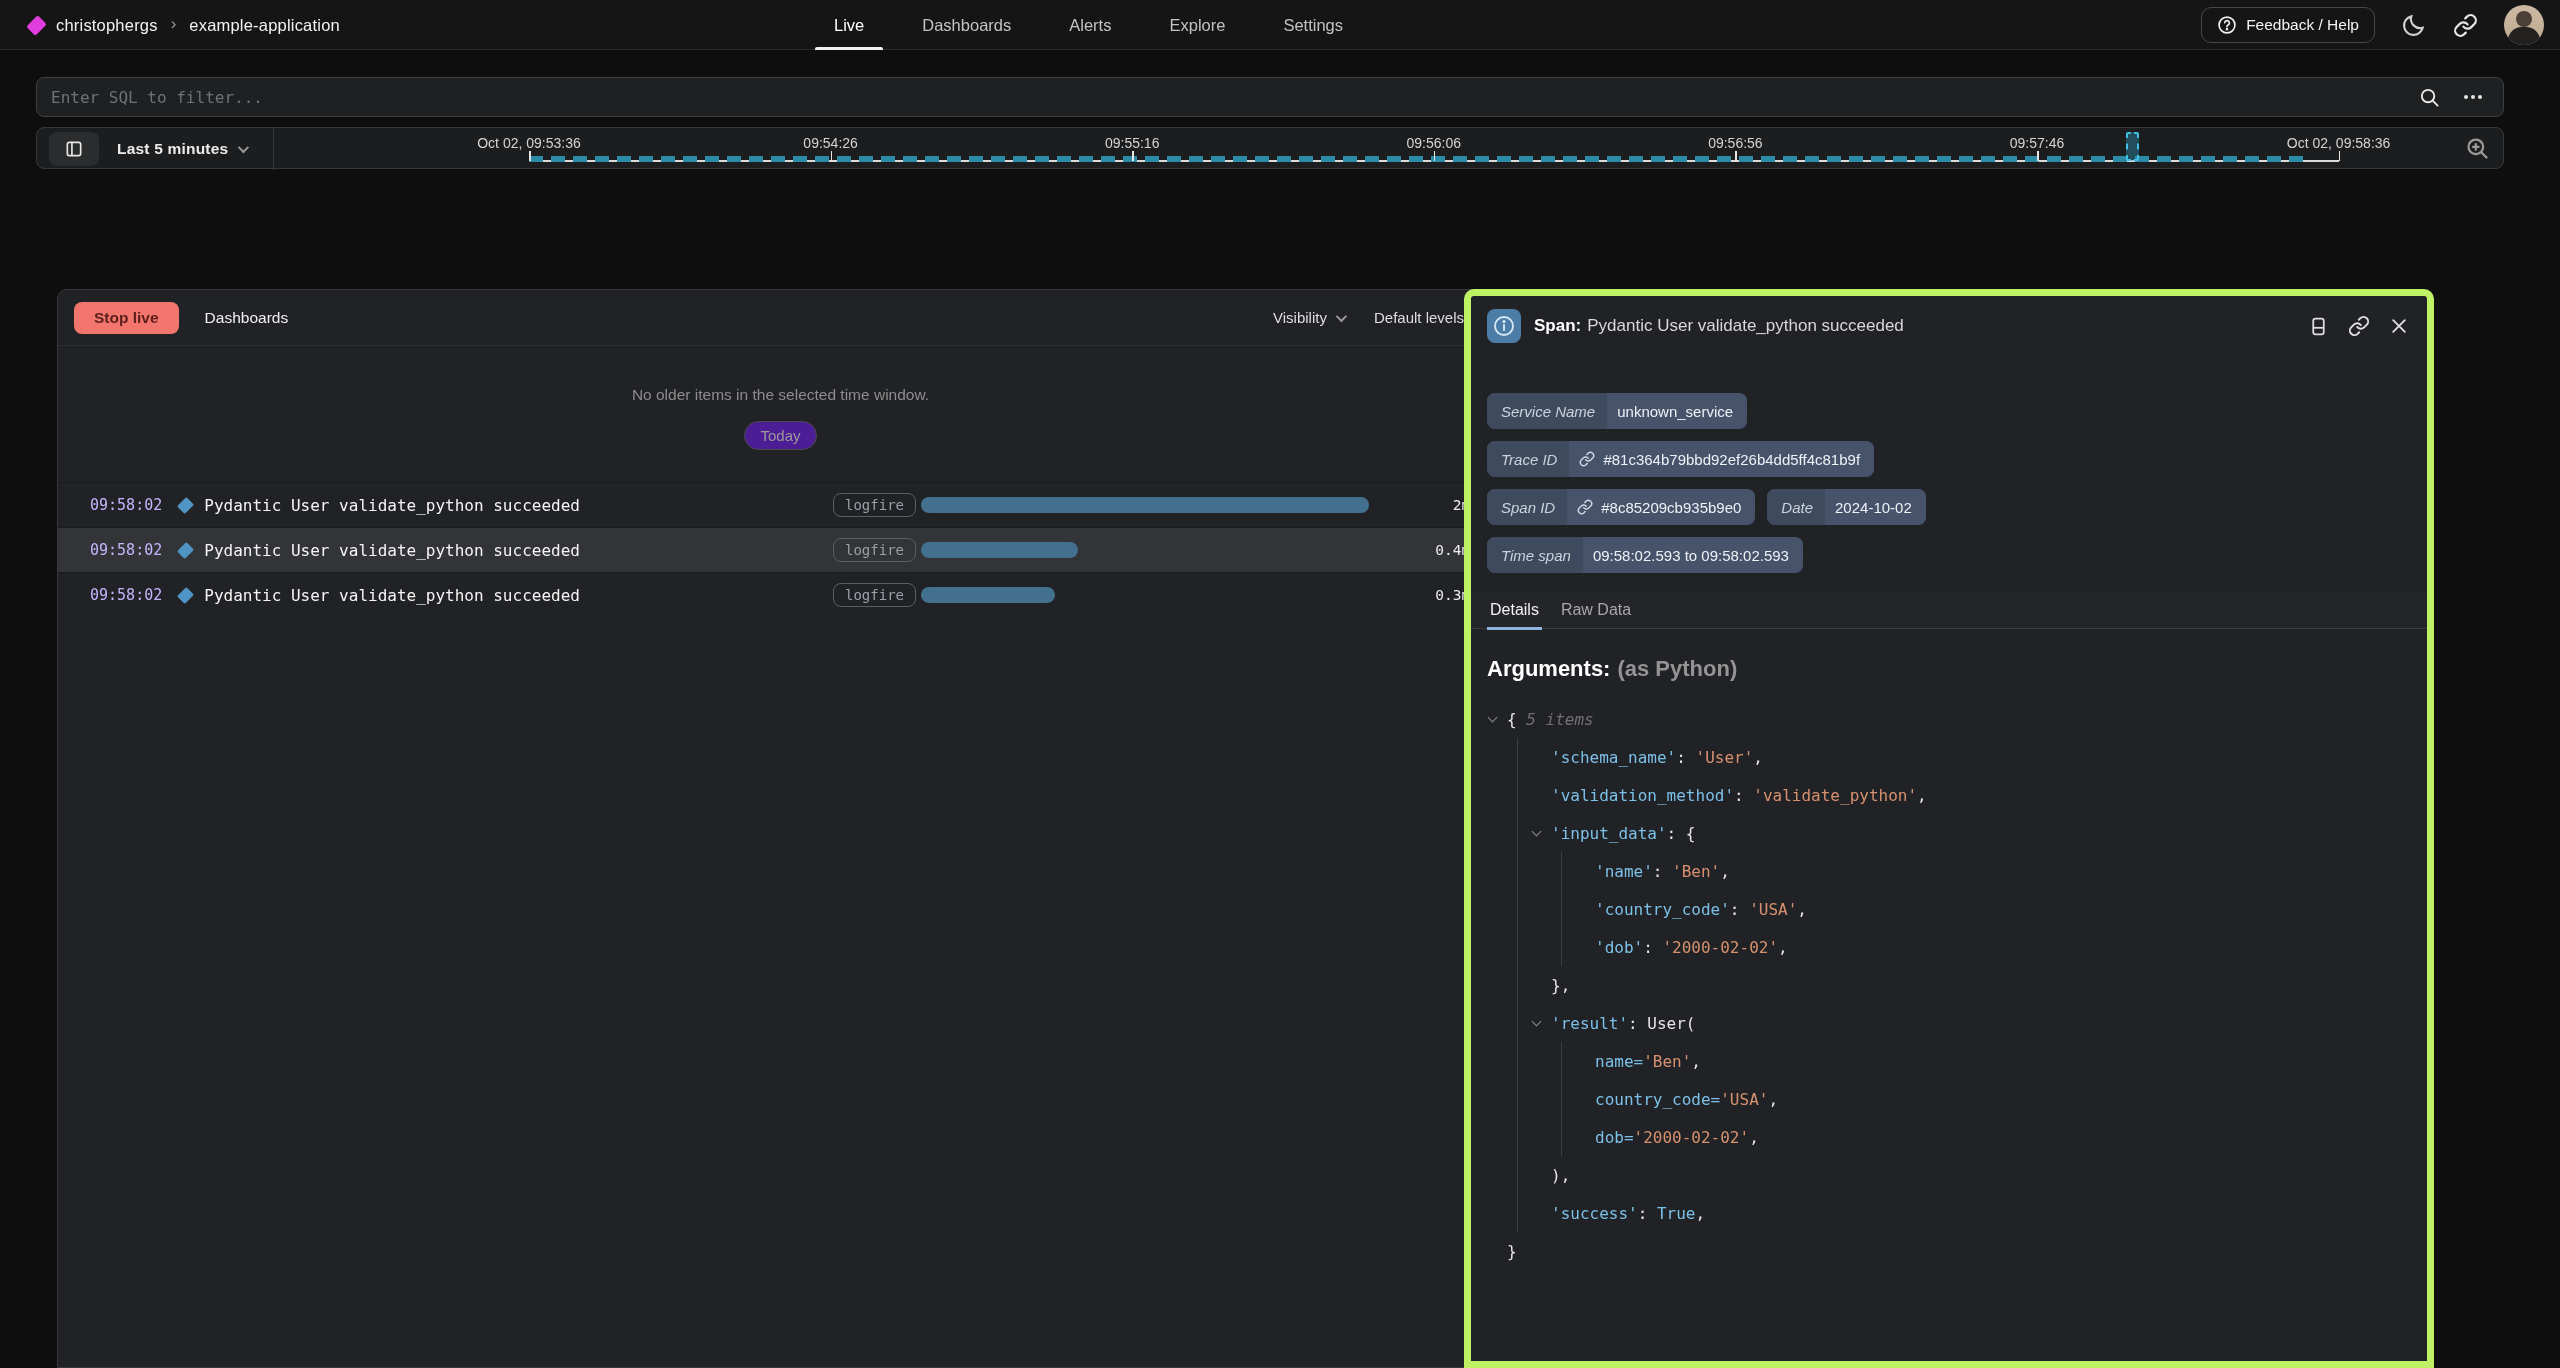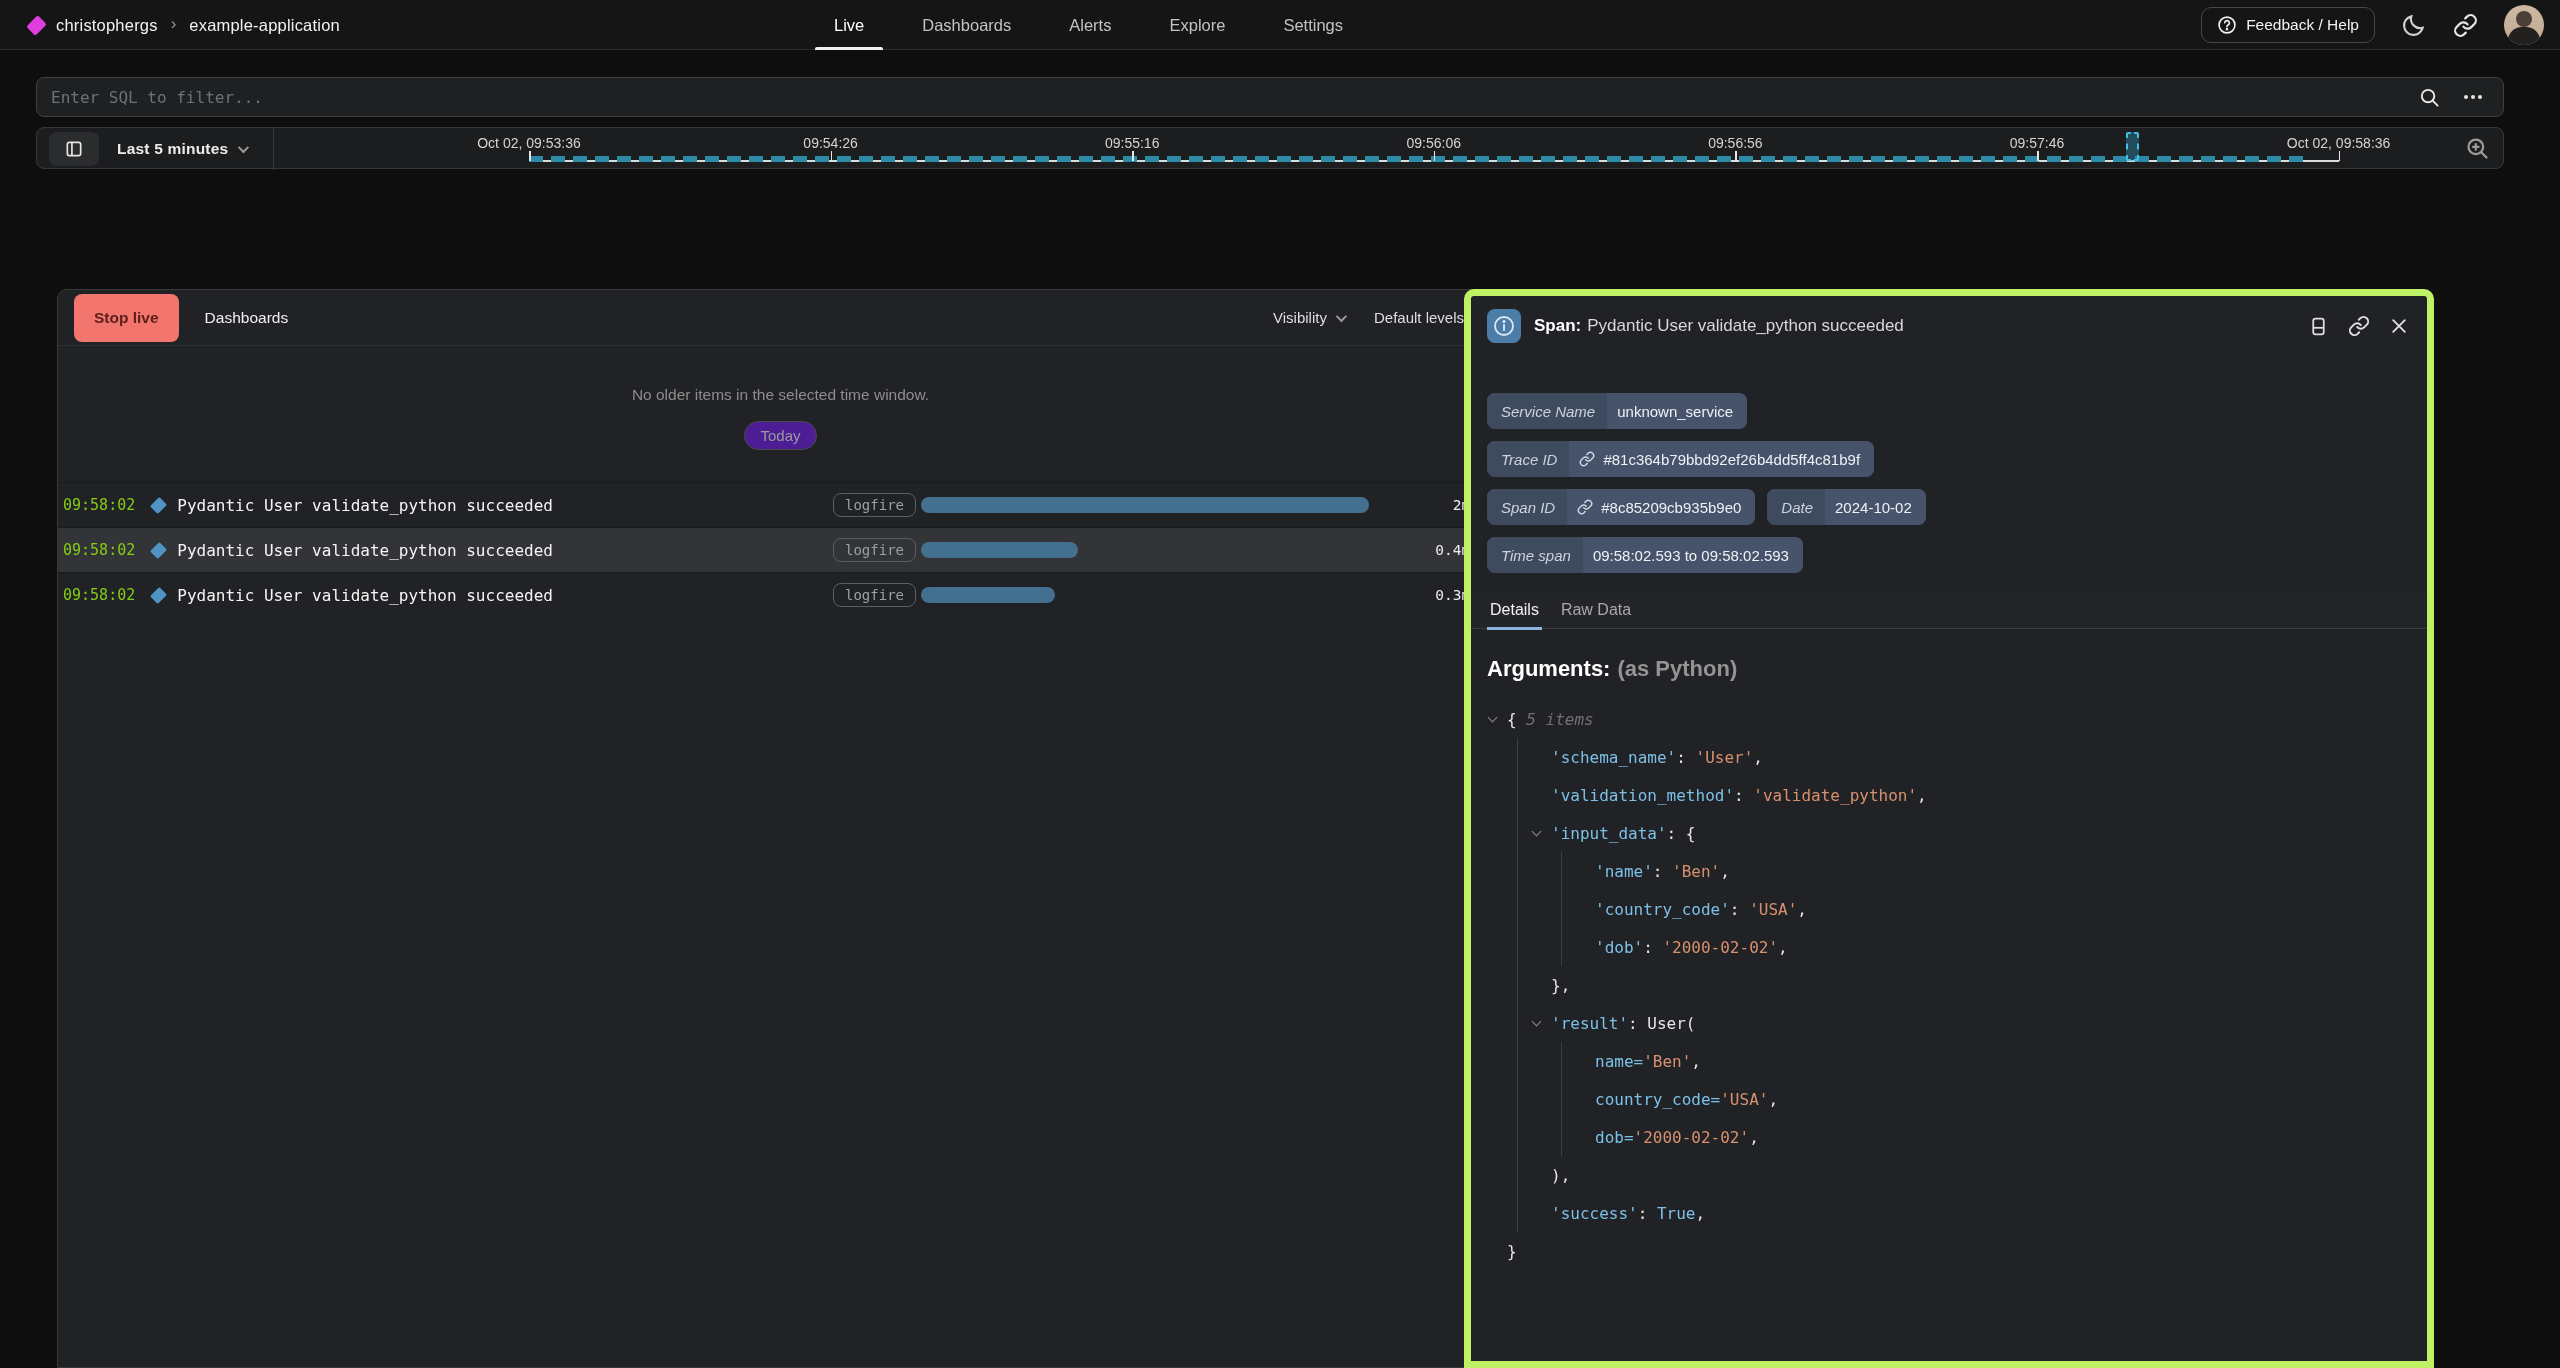--- a/index.html
+++ b/index.html
@@ -98,41 +98,41 @@
   }
   .tb-zoom { position:absolute; right:12px; top:7px; }
 
   
   .live-panel {
     position:absolute; left:57px; top:289px; width:1447px; height:1079px;
     background:#212225; border:1px solid #37393b; border-radius:10px 10px 0 0;
   }
   .lp-header { position:relative; height:56px; border-bottom:1px solid #2d2e30; display:flex; align-items:center; }
   .stop-live-btn {
-    margin-left:16px; height:48px; padding:0 20px; border:none; border-radius:8px;
+    margin-left:16px; height:32px; padding:0 20px; border:none; border-radius:8px;
     background:var(--stop-live-bg,#f2766e); color:var(--stop-live-text,#5c1f1b);
     font-size:15.5px; font-weight:600; font-family:inherit;
   }
   .connected-label { margin-left:26px; font-size:15.5px; color:#f0f0f0; }
   .lp-header-right { position:absolute; right:22px; display:flex; align-items:center; gap:30px; }
   .lp-dd { display:flex; align-items:center; gap:9px; font-size:15px; color:#dedede; }
   .lp-empty { text-align:center; }
   .lp-empty-msg { margin-top:40px; font-size:15.5px; color:#8d8d8d; }
   .today-pill {
     display:inline-block; margin-top:17px; padding:5px 15px;
     border:1px solid #4a4a4a; border-radius:16px; background:#4c1d95;
     color:#9a9a9a; font-size:15px;
   }
   .lp-rows { position:absolute; left:0; top:192px; width:100%; }
   .log-row {
     position:relative; height:45px; display:flex; align-items:center;
     border-top:1px solid #1a1b1c; font-family:"DejaVu Sans Mono", monospace;
   }
   .log-row.selected { background:#323437; }
-  .log-time { margin-left:5px; font-size:15px; color:#84cc16; }
+  .log-time { margin-left:32px; font-size:15px; color:#c4b5fd; }
   .log-diamond {
     width:11px; height:11px; margin:0 13px 0 18px;
     background:var(--row-diamond,#4f94c4); transform:rotate(45deg) scale(1,1.2); border-radius:1.5px;
   }
   .log-msg { font-size:16px; color:#f5f5f5; }
   .log-tag {
     position:absolute; left:775px; padding:3px 11px;
     border:1.5px solid #5a5f66; border-radius:8px; color:#9aa0a8; font-size:14px;
   }
   .log-bar { position:absolute; left:863px; height:16px; border-radius:8px; background:var(--duration-bar,#44708f); }

